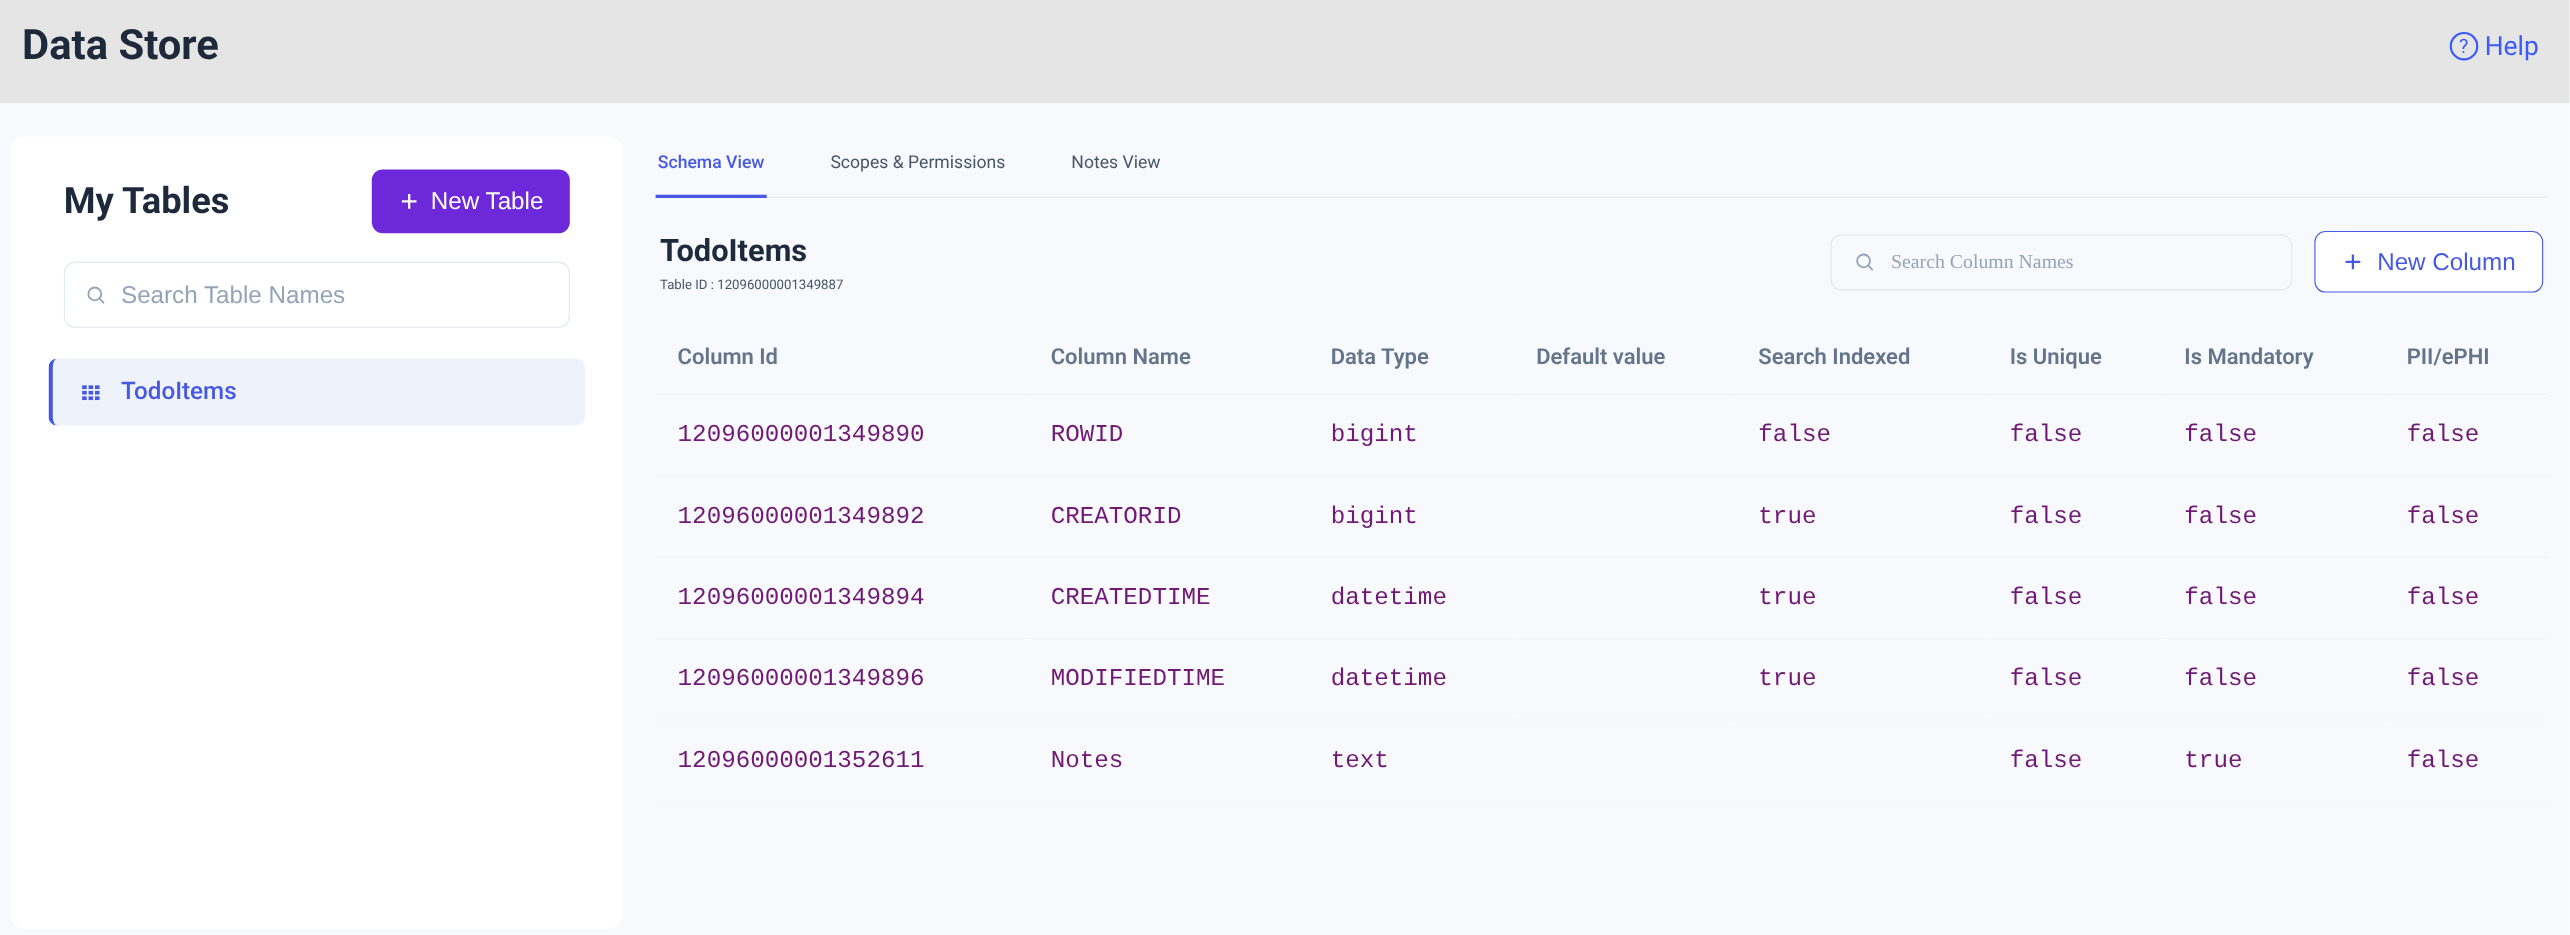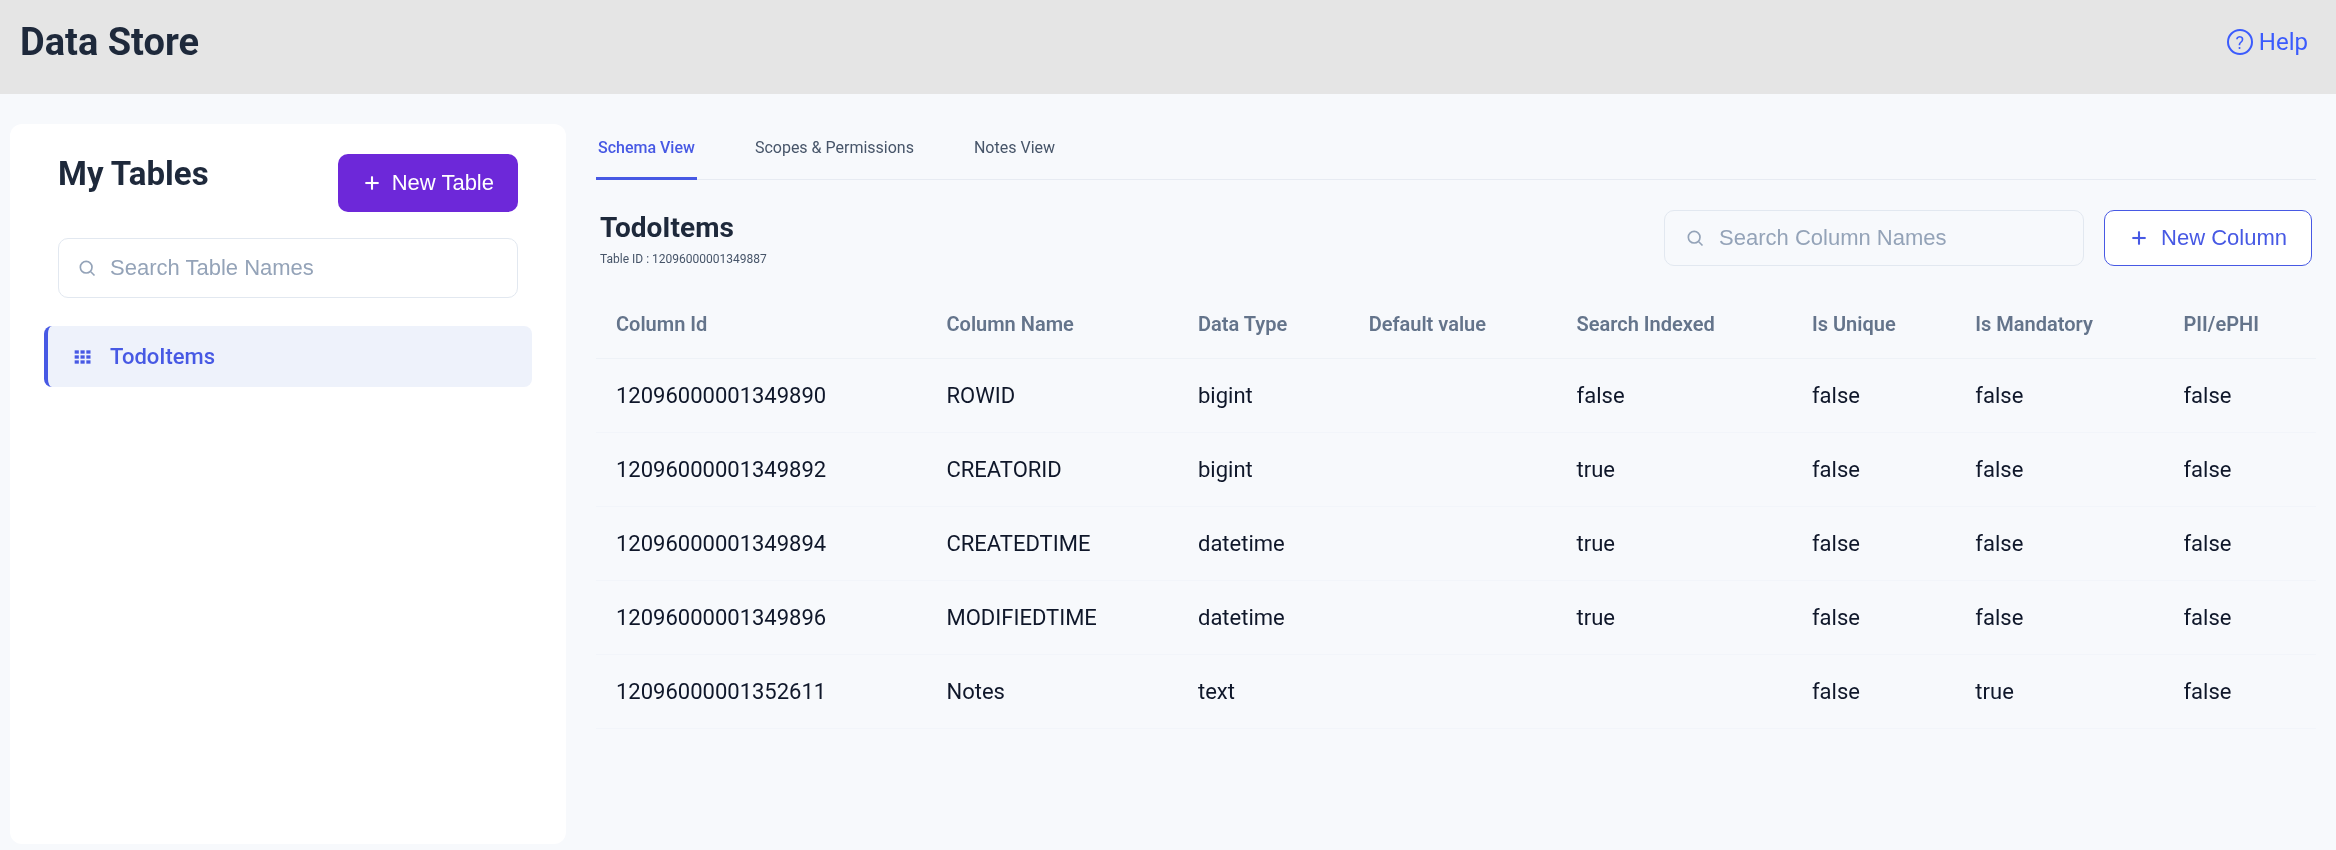--- a/index.html
+++ b/index.html
@@ -53,20 +53,21 @@
     .sidebar {
       width: 556px;
       background: #ffffff;
       border-radius: 12px;
       padding: 30px 18px 30px 18px;
       min-height: 720px;
     }
     .sidebar-header {
       display: flex;
       justify-content: space-between;
+      align-items: center;
       margin-bottom: 26px;
       padding: 0 30px;
     }
     .sidebar-title {
       font-size: 33px;
       font-weight: 700;
       color: #1e293b;
     }
     .new-table-btn {
       background: #6d28d9;
@@ -191,23 +192,24 @@
       border-radius: 10px;
       display: flex;
       align-items: center;
       padding: 14px 20px;
       gap: 14px;
       width: 420px;
     }
     .col-search input {
       border: none;
       outline: none;
-      font-size: 22px;
+      font-size: 18px;
       flex: 1;
       background: transparent;
+      font-family: Liberation Serif, serif;
     }
     .col-search input::placeholder {
       color: #94a3b8;
     }
     .new-col-btn {
       border: 1.5px solid #4759e4;
       color: #4759e4;
       background: #ffffff;
       border-radius: 10px;
       padding: 14px 24px;
@@ -227,22 +229,23 @@
       background: #f7f9fc;
       color: #64748b;
       font-weight: 600;
       font-size: 20px;
       padding: 22px 20px;
       border-bottom: 1px solid #eef2f7;
     }
     table.data-table tbody td {
       padding: 24px 20px;
       font-size: 22px;
-      color: #0f172a;
+      color: #701a75;
       border-bottom: 1px solid #f2f5fa;
+      font-family: Liberation Mono, monospace;
     }
   </style>
 </head>
 <body>
 
 <div class="topbar">
   <div class="page-title">Data Store</div>
   <div class="help-link">
     <span class="help-icon">?</span>
     <span>Help</span>

